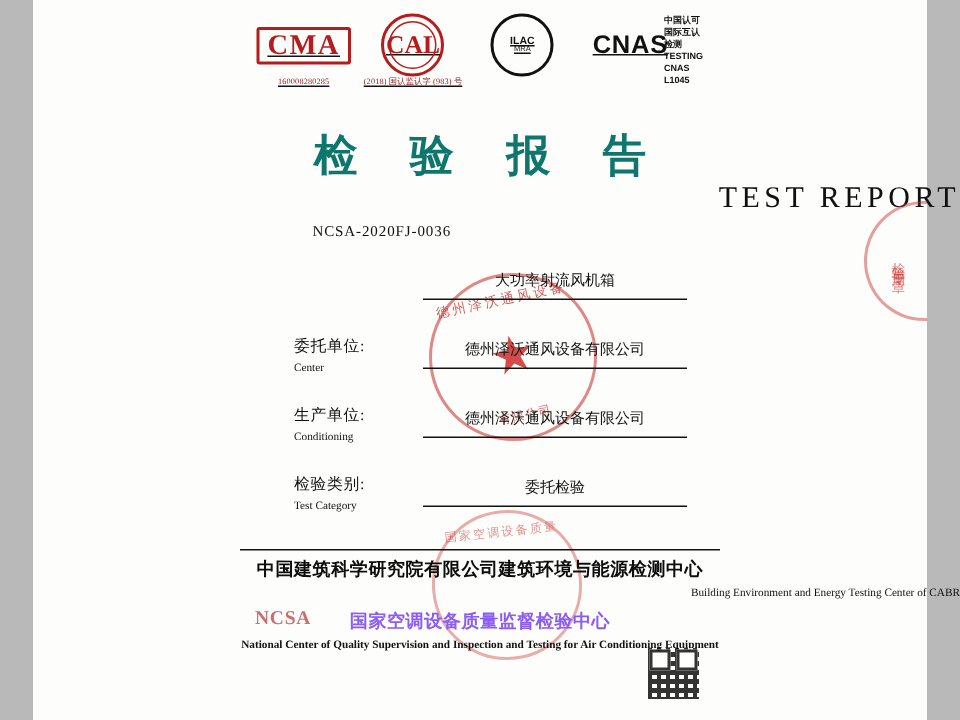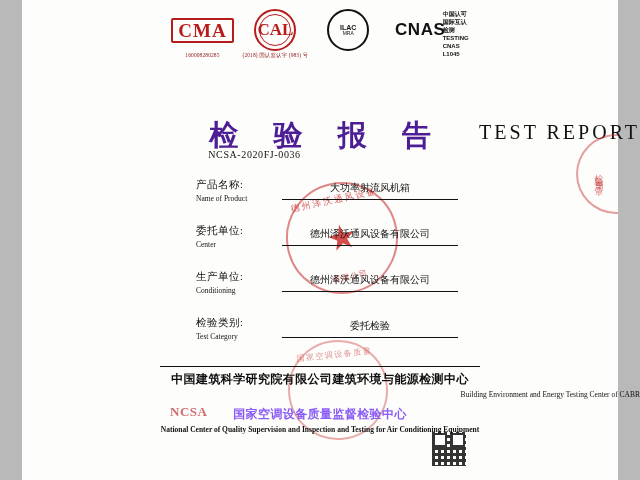--- a/index.html
+++ b/index.html
@@ -38,20 +38,21 @@
     left: 166px;
     width: 310px;
     height: 62px;
     display: flex;
     align-items: flex-start;
     justify-content: space-between;
   }
   .cert-item {
     text-align: center;
     width: 78px;
+    text-decoration: underline;
   }
   .cert-mark {
     height: 40px;
     display: flex;
     align-items: center;
     justify-content: center;
   }
   .cert-caption {
     font-size: 5.5px;
     color: #8c1b1b;
@@ -132,22 +133,21 @@
     position: absolute;
     top: 84px;
     left: 0;
     width: 640px;
     text-align: center;
     font-size: 29px;
     font-weight: bold;
     letter-spacing: 14px;
     text-indent: 14px;
     font-family: "Liberation Serif", serif;
-    color: #4c1d95;
-    margin-top: 32px;
+    color: #0f766e;
   }
   .title-en {
     position: absolute;
     top: 121px;
     left: 0;
     width: 640px;
     text-align: right;
     font-size: 20px;
     letter-spacing: 3px;
     text-indent: 3px;
@@ -427,24 +427,20 @@
 
   <div class="seal seal-footer">
     <span class="ring-text">国家空调设备质量</span>
   </div>
 
   <div class="seal-edge">检验专用章</div>
 
   <div class="fields">
 
     <div class="field-row">
-      <div class="field-label">
-        <div class="label-cn">产品名称:</div>
-        <div class="label-en">Name of Product</div>
-      </div>
       <div class="field-value">大功率射流风机箱</div>
     </div>
 
     <div class="field-row">
       <div class="field-label">
         <div class="label-cn">委托单位:</div>
         <div class="label-en">Center</div>
       </div>
       <div class="field-value">德州泽沃通风设备有限公司</div>
     </div>

